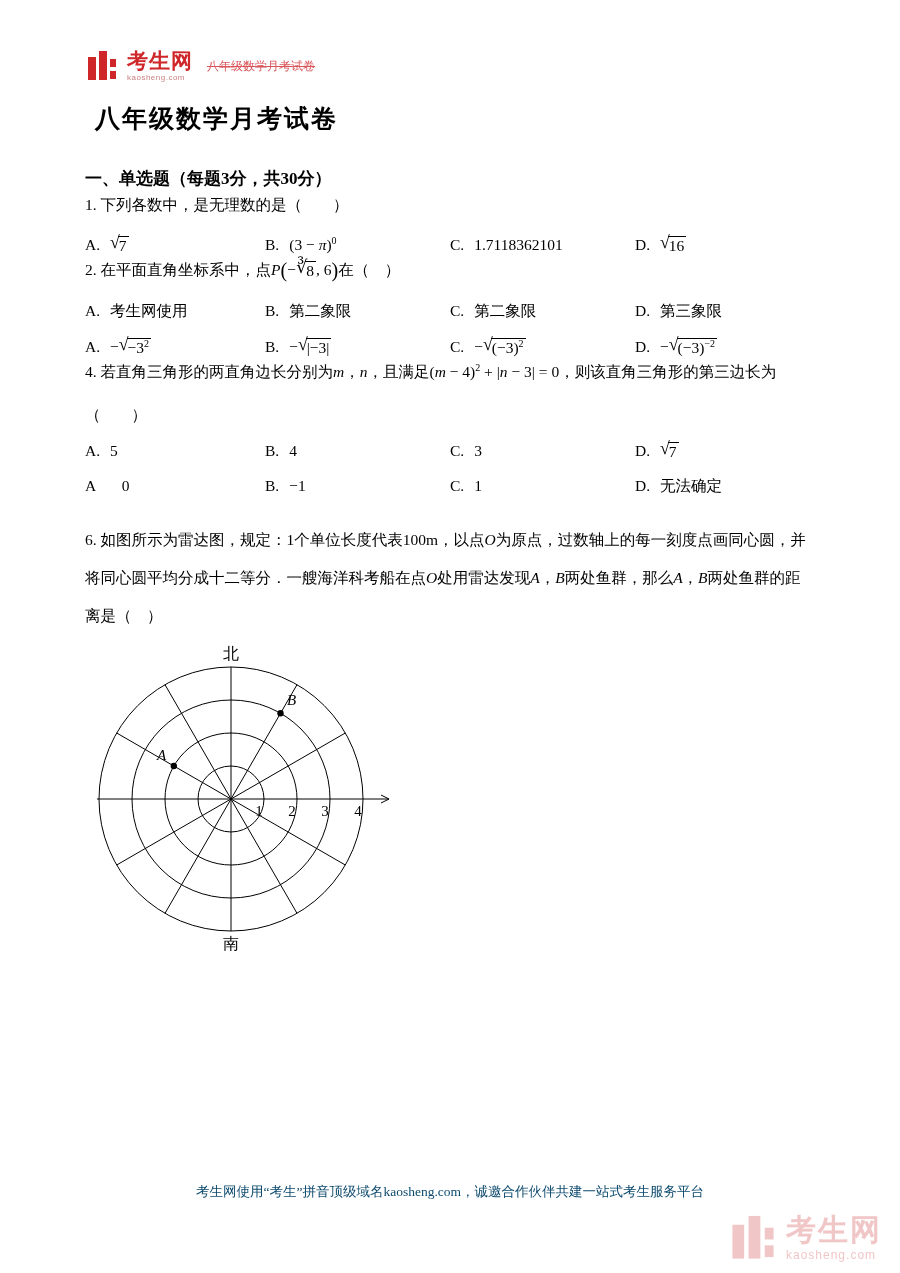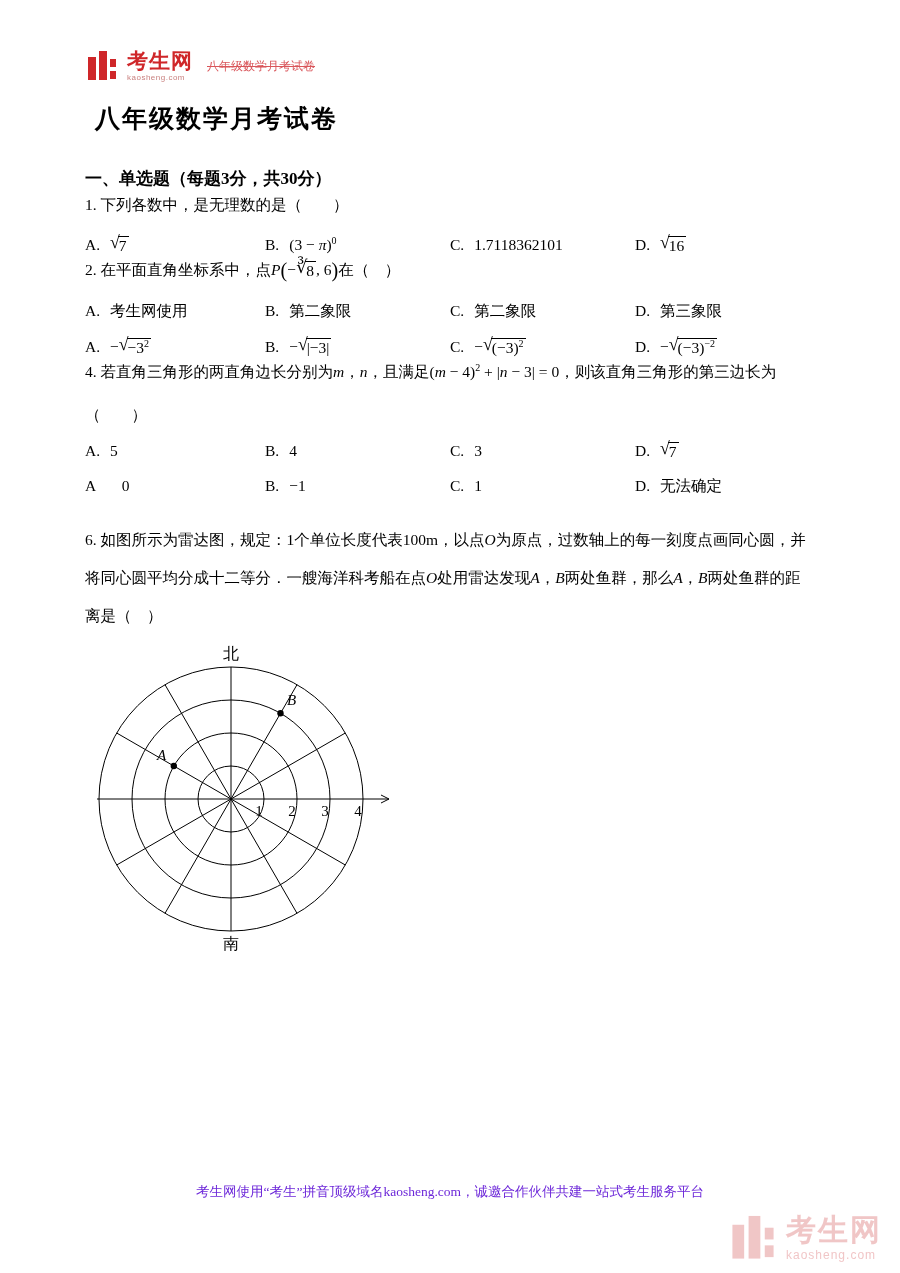--- a/index.html
+++ b/index.html
@@ -33,21 +33,21 @@
   .rs{font-size:1.15em;line-height:1;position:relative;top:-2px;}
   .rb{border-top:1px solid #000;padding:0 2px 0 1px;margin-left:-2px;}
   .bp{font-size:1.3em;vertical-align:-2px;}
   
   .diagram{margin:8px 0 0 6px;}
   .diagram text{font-size:16px;font-family:"Liberation Serif",serif;}
   .diagram .pt-label{font-style:italic;font-size:15px;}
   .diagram .tick{font-size:15px;}
   
   .footer{position:absolute;left:0;right:0;bottom:72px;text-align:center;
-          font-size:13.5px;color:#6d28d9;}
+          font-size:13.5px;color:#0c4a6e;}
   
   .wm{position:absolute;right:18px;bottom:8px;display:flex;align-items:center;opacity:.95;}
   .wm-icon{width:50px;height:54px;margin-right:8px;}
   .wm-txt{display:flex;flex-direction:column;line-height:1;}
   .wm-name{font-size:30px;font-weight:bold;color:#f0c3c4;font-family:"Liberation Sans",sans-serif;letter-spacing:2px;}
   .wm-domain{font-size:12px;color:#f0c3c4;margin-top:4px;font-family:"Liberation Sans",sans-serif;letter-spacing:1px;}
 </style>
 </head>
 <body>
 

